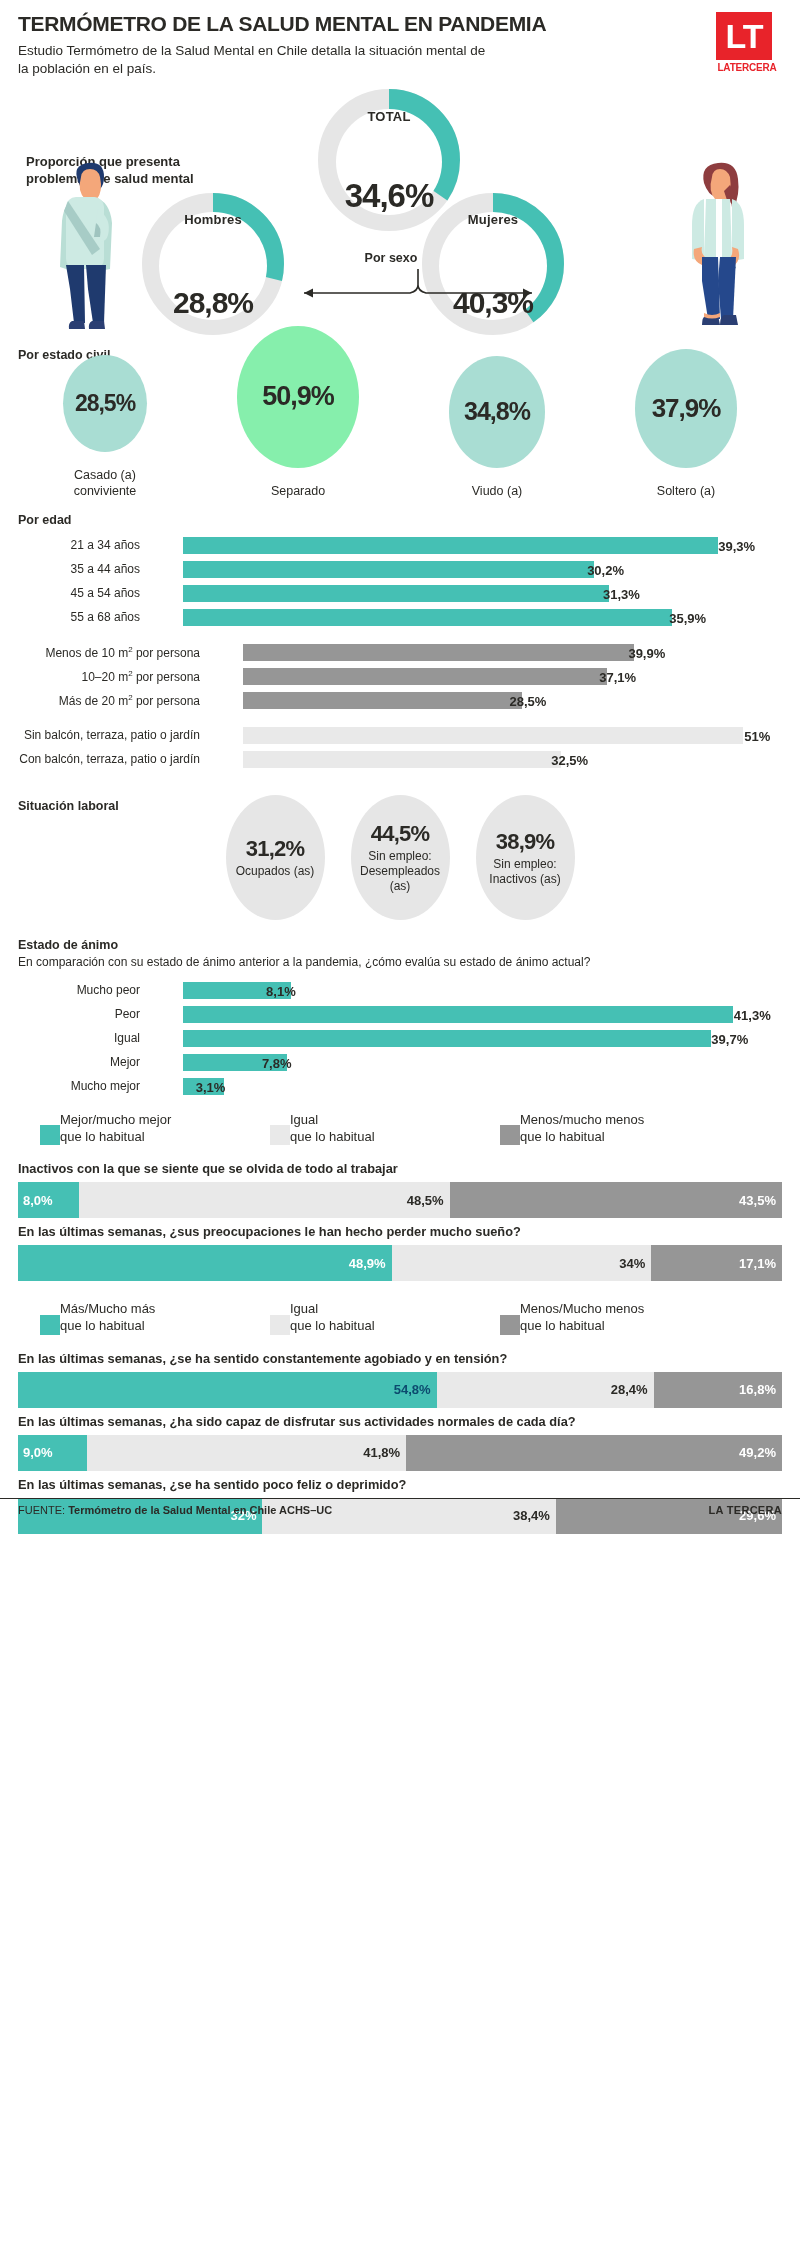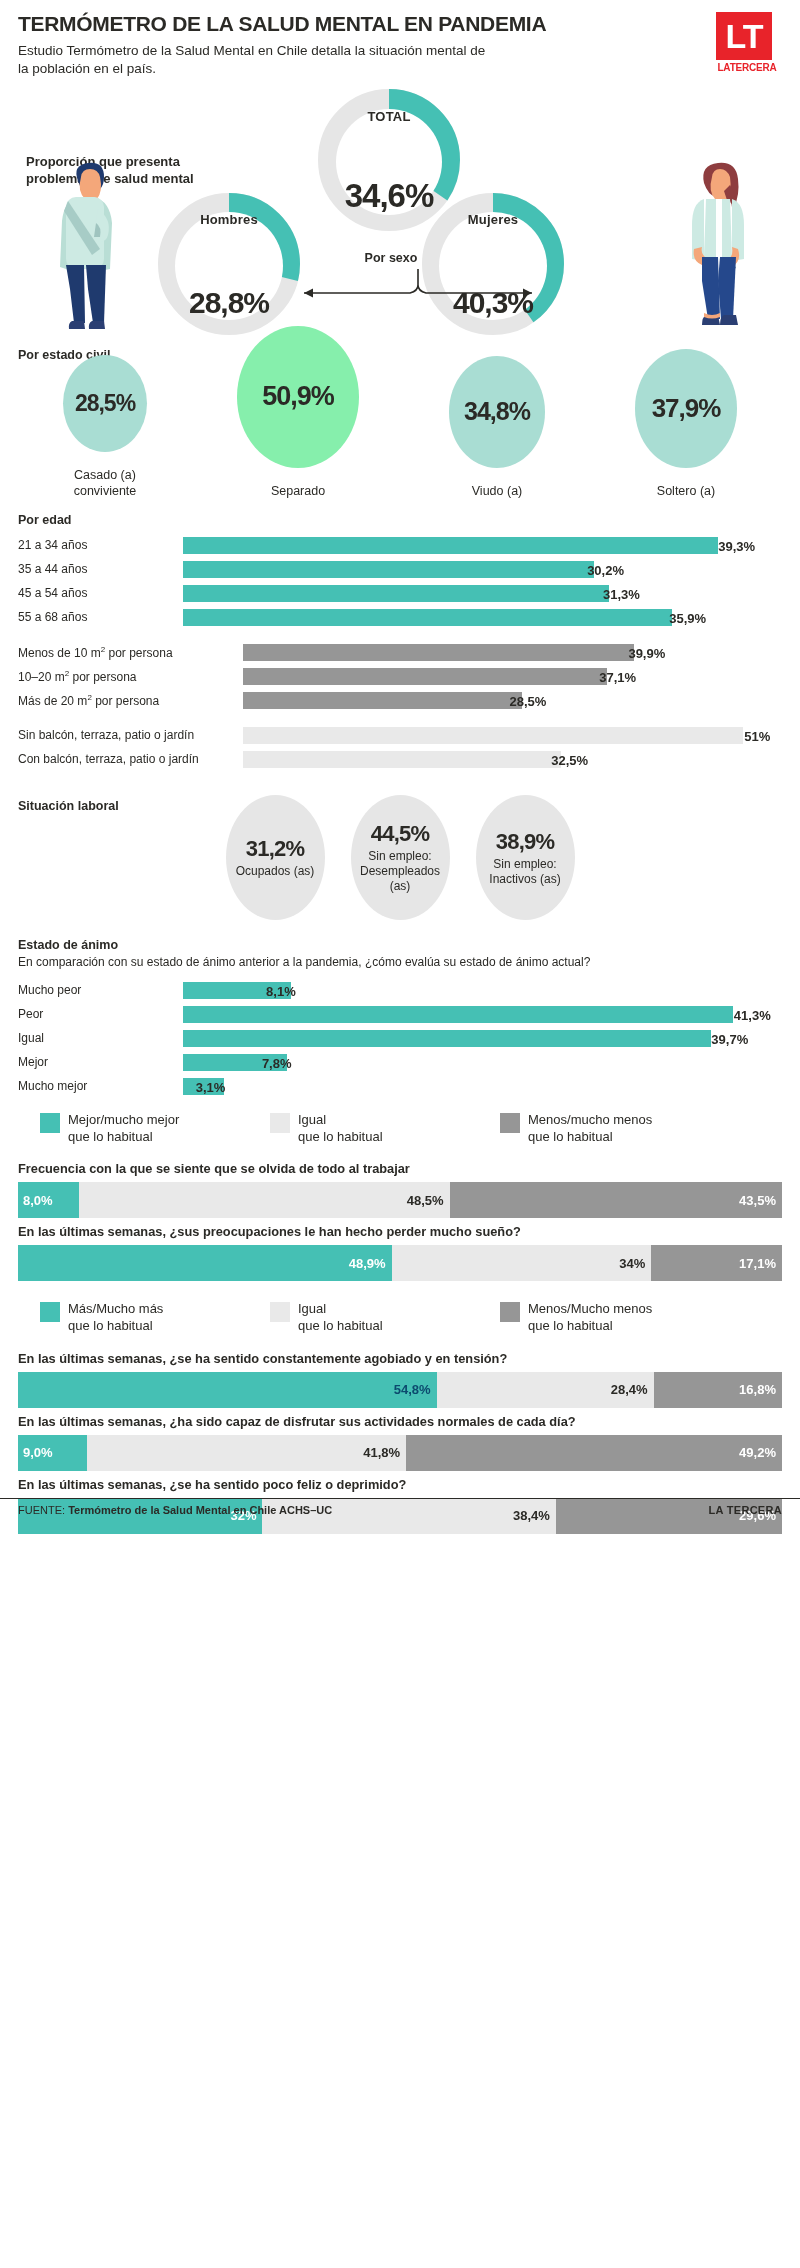--- a/index.html
+++ b/index.html
@@ -45,21 +45,21 @@
     left: 50%; top: 50%; transform: translate(-50%,-50%);
     display: flex; flex-direction: column; align-items: center; justify-content: space-between;
   }
   .donut-cap { font-size: 13px; font-weight: bold; letter-spacing: 0.2px; }
   .donut-val { font-weight: bold; letter-spacing: -1px; color: #2b2a26; }
 
   .d-total { left: 296px; top: 4px; }
   .d-total .hole { width: 106px; height: 106px; }
   .d-total .donut-val { font-size: 33px; margin-top: 1px; }
 
-  .d-men { left: 136px; top: 108px; }
+  .d-men { left: 120px; top: 108px; }
   .d-men .hole { width: 108px; height: 108px; }
   .d-men .donut-val { font-size: 30px; margin-top: 1px; }
 
   .d-women { left: 400px; top: 108px; }
   .d-women .hole { width: 108px; height: 108px; }
   .d-women .donut-val { font-size: 30px; margin-top: 1px; }
 
   .por-sexo {
     position: absolute; left: 318px; top: 170px; width: 110px; text-align: center;
     font-size: 12.5px; font-weight: bold;
@@ -76,38 +76,38 @@
   .civil-circle {
     background: #a9ddd3; border-radius: 50%;
     display: flex; align-items: center; justify-content: center;
     color: #2b2a26; font-weight: bold; letter-spacing: -1px;
   }
   .civil-name { font-size: 12.5px; line-height: 1.25; margin-top: 16px; }
 
   
   .bars { margin-top: 9px; }
   .bar-row { display: flex; align-items: center; height: 19px; margin-bottom: 5px; }
-  .bar-label { width: 178px; padding-right: 8px; font-size: 12px; line-height: 1.1; }
+  .bar-label { width: 178px; text-align: right; padding-right: 8px; font-size: 12px; line-height: 1.1; }
   .bar-track { flex: 1; position: relative; height: 17px; padding-left: 35px; }
   .bar-fill { height: 17px; }
   .bar-val { position: absolute; top: 50%; transform: translateY(-50%); font-size: 13px; font-weight: bold; padding-left: 4px; white-space: nowrap; }
 
   
   .lab-row { display: flex; justify-content: center; gap: 26px; margin-top: 4px; }
   .lab-circle {
     width: 99px; height: 125px; border-radius: 50%; background: #e6e6e6;
     display: flex; flex-direction: column; align-items: center; justify-content: center;
     text-align: center; padding: 0 3px;
   }
   .lab-val { font-size: 22px; font-weight: bold; letter-spacing: -0.8px; }
   .lab-name { font-size: 12px; line-height: 1.25; margin-top: 2px; }
 
   
   .legend { display: flex; margin-top: 16px; padding-left: 22px; gap: 22px; }
-  .legend-item { display: flex; align-items: flex-start; gap: 8px; width: 208px; }
+  .legend-item { display: flex; align-items: flex-end; width: 208px; }
   .legend-swatch { width: 20px; height: 20px; flex: none; margin-top: 1px; }
   .legend-text { font-size: 13px; line-height: 1.28; }
 
   
   .stack-block { margin-top: 16px; }
   .stack-q { font-size: 12.8px; font-weight: bold; margin-bottom: 6px; }
   .stack-bar { display: flex; height: 26px; width: 100%; }
   .stack-seg { display: flex; align-items: center; height: 36px; font-size: 13px; font-weight: bold; position: relative; }
   .stack-seg span { position: absolute; right: 6px; white-space: nowrap; }
   .stack-seg.left span { left: 5px; right: auto; }
@@ -386,21 +386,21 @@
         <div class="legend-text">Igual<br>que lo habitual</div>
       </div>
       <div class="legend-item">
         <div class="legend-swatch" style="background: rgb(150, 150, 150);"></div>
         <div class="legend-text">Menos/mucho menos<br>que lo habitual</div>
       </div>
     </div>
 
   <div id="stack-1">
       <div class="stack-block">
-        <div class="stack-q">Frecuencia con la que se siente que se olvida de todo al trabajar</div>
+        <div class="stack-q">Inactivos con la que se siente que se olvida de todo al trabajar</div>
         <div class="stack-bar">
           <div class="stack-seg left" style="width: 8%; background: rgb(69, 192, 180); color: rgb(255, 255, 255);">
             <span>8,0%</span>
           </div>
           <div class="stack-seg" style="width: 48.5%; background: rgb(233, 233, 233); color: rgb(43, 42, 38);">
             <span>48,5%</span>
           </div>
           <div class="stack-seg" style="width: 43.5%; background: rgb(150, 150, 150); color: rgb(255, 255, 255);">
             <span>43,5%</span>
           </div>

